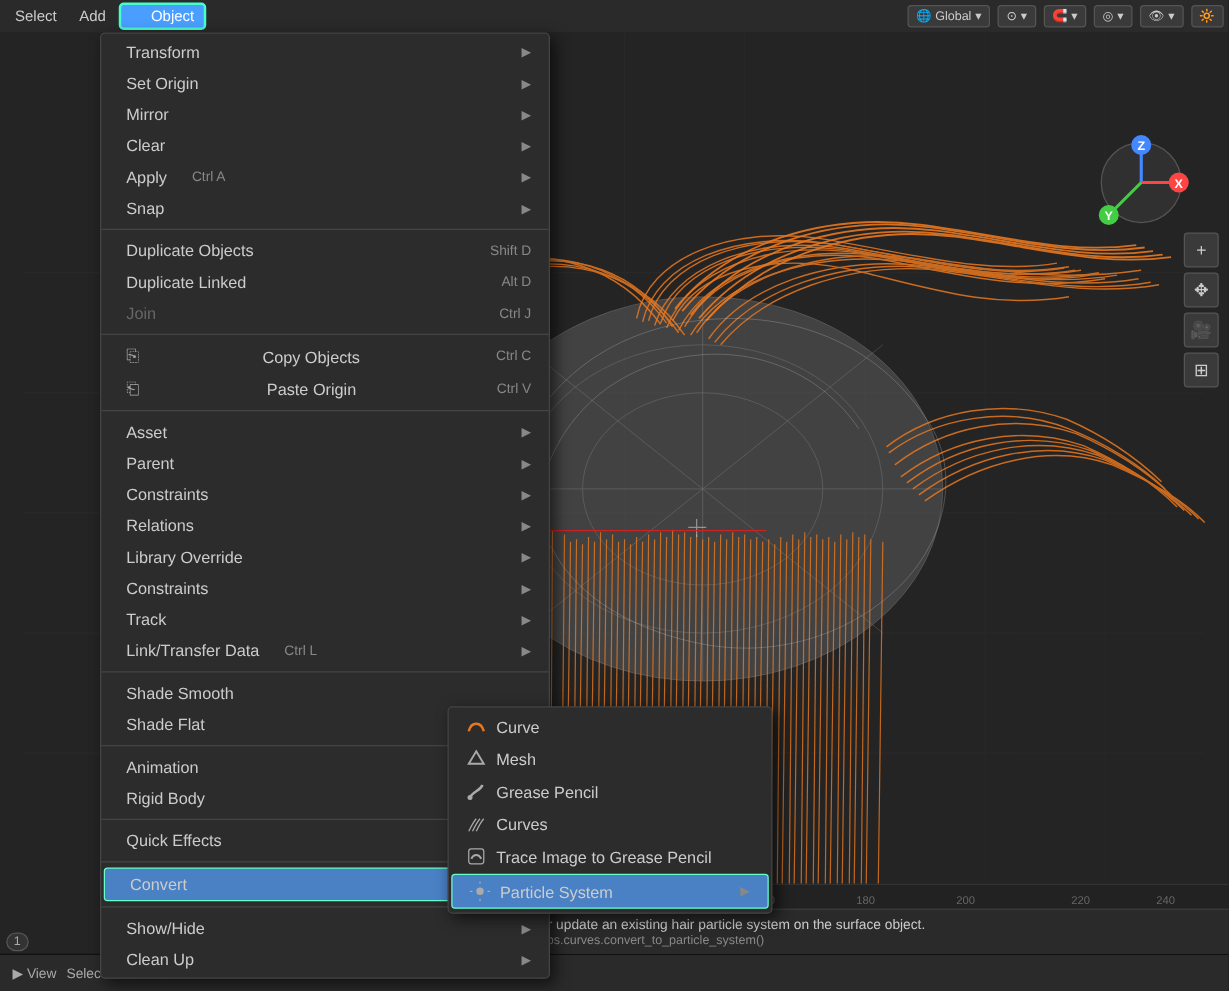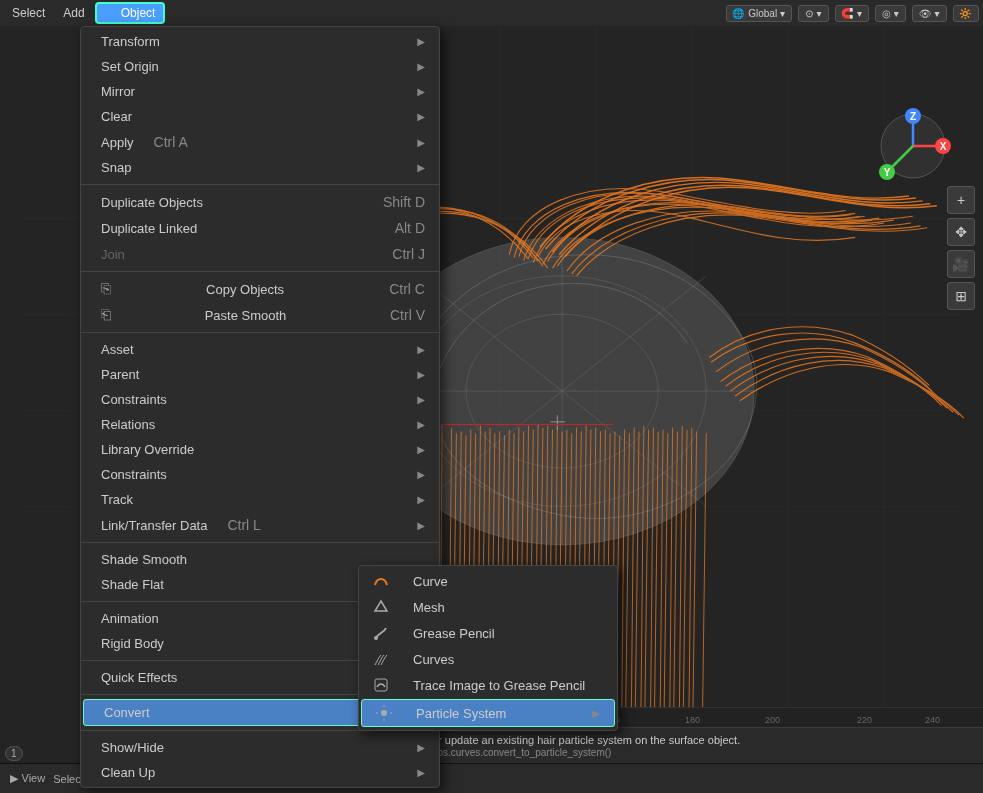--- a/index.html
+++ b/index.html
@@ -117,21 +117,21 @@
       position: relative;
     }
     .menu-item.highlighted {
       background: #4a80c4;
       border: 1px solid #6fc;
       border-radius: 3px;
       margin: 1px 2px;
     }
     .menu-item .shortcut {
       color: #888;
-      font-size: 14px;
+      font-size: 11px;
       margin-left: 20px;
     }
     .menu-item .arrow {
       color: #888;
       margin-left: auto;
       font-size: 10px;
     }
     .menu-item .icon-prefix {
       width: 16px;
       margin-right: 4px;
@@ -160,21 +160,21 @@
       box-shadow: 4px 4px 12px rgba(0,0,0,0.6);
       z-index: 101;
     }
     .submenu-item {
       padding: 5px 14px 5px 14px;
       display: flex;
       align-items: center;
       cursor: pointer;
       font-size: 13px;
       color: #ccc;
-      gap: 24px;
+      gap: 8px;
     }
     .submenu-item.active {
       background: #4a80c4;
       border: 1px solid #6fc;
       border-radius: 3px;
       margin: 1px 2px;
     }
     .submenu-icon {
       width: 16px;
       height: 16px;
@@ -573,21 +573,21 @@
     <span class="shortcut">Ctrl J</span>
   </div>
   <div class="menu-separator"></div>
   <div class="menu-item">
     <span class="icon-prefix">⎘</span>
     <span>Copy Objects</span>
     <span class="shortcut">Ctrl C</span>
   </div>
   <div class="menu-item">
     <span class="icon-prefix">⎗</span>
-    <span>Paste Smooth</span>
+    <span>Paste Origin</span>
     <span class="shortcut">Ctrl V</span>
   </div>
   <div class="menu-separator"></div>
   <div class="menu-item">
     <span>Asset</span>
     <span class="arrow">▶</span>
   </div>
   <div class="menu-item">
     <span>Parent</span>
     <span class="arrow">▶</span>

